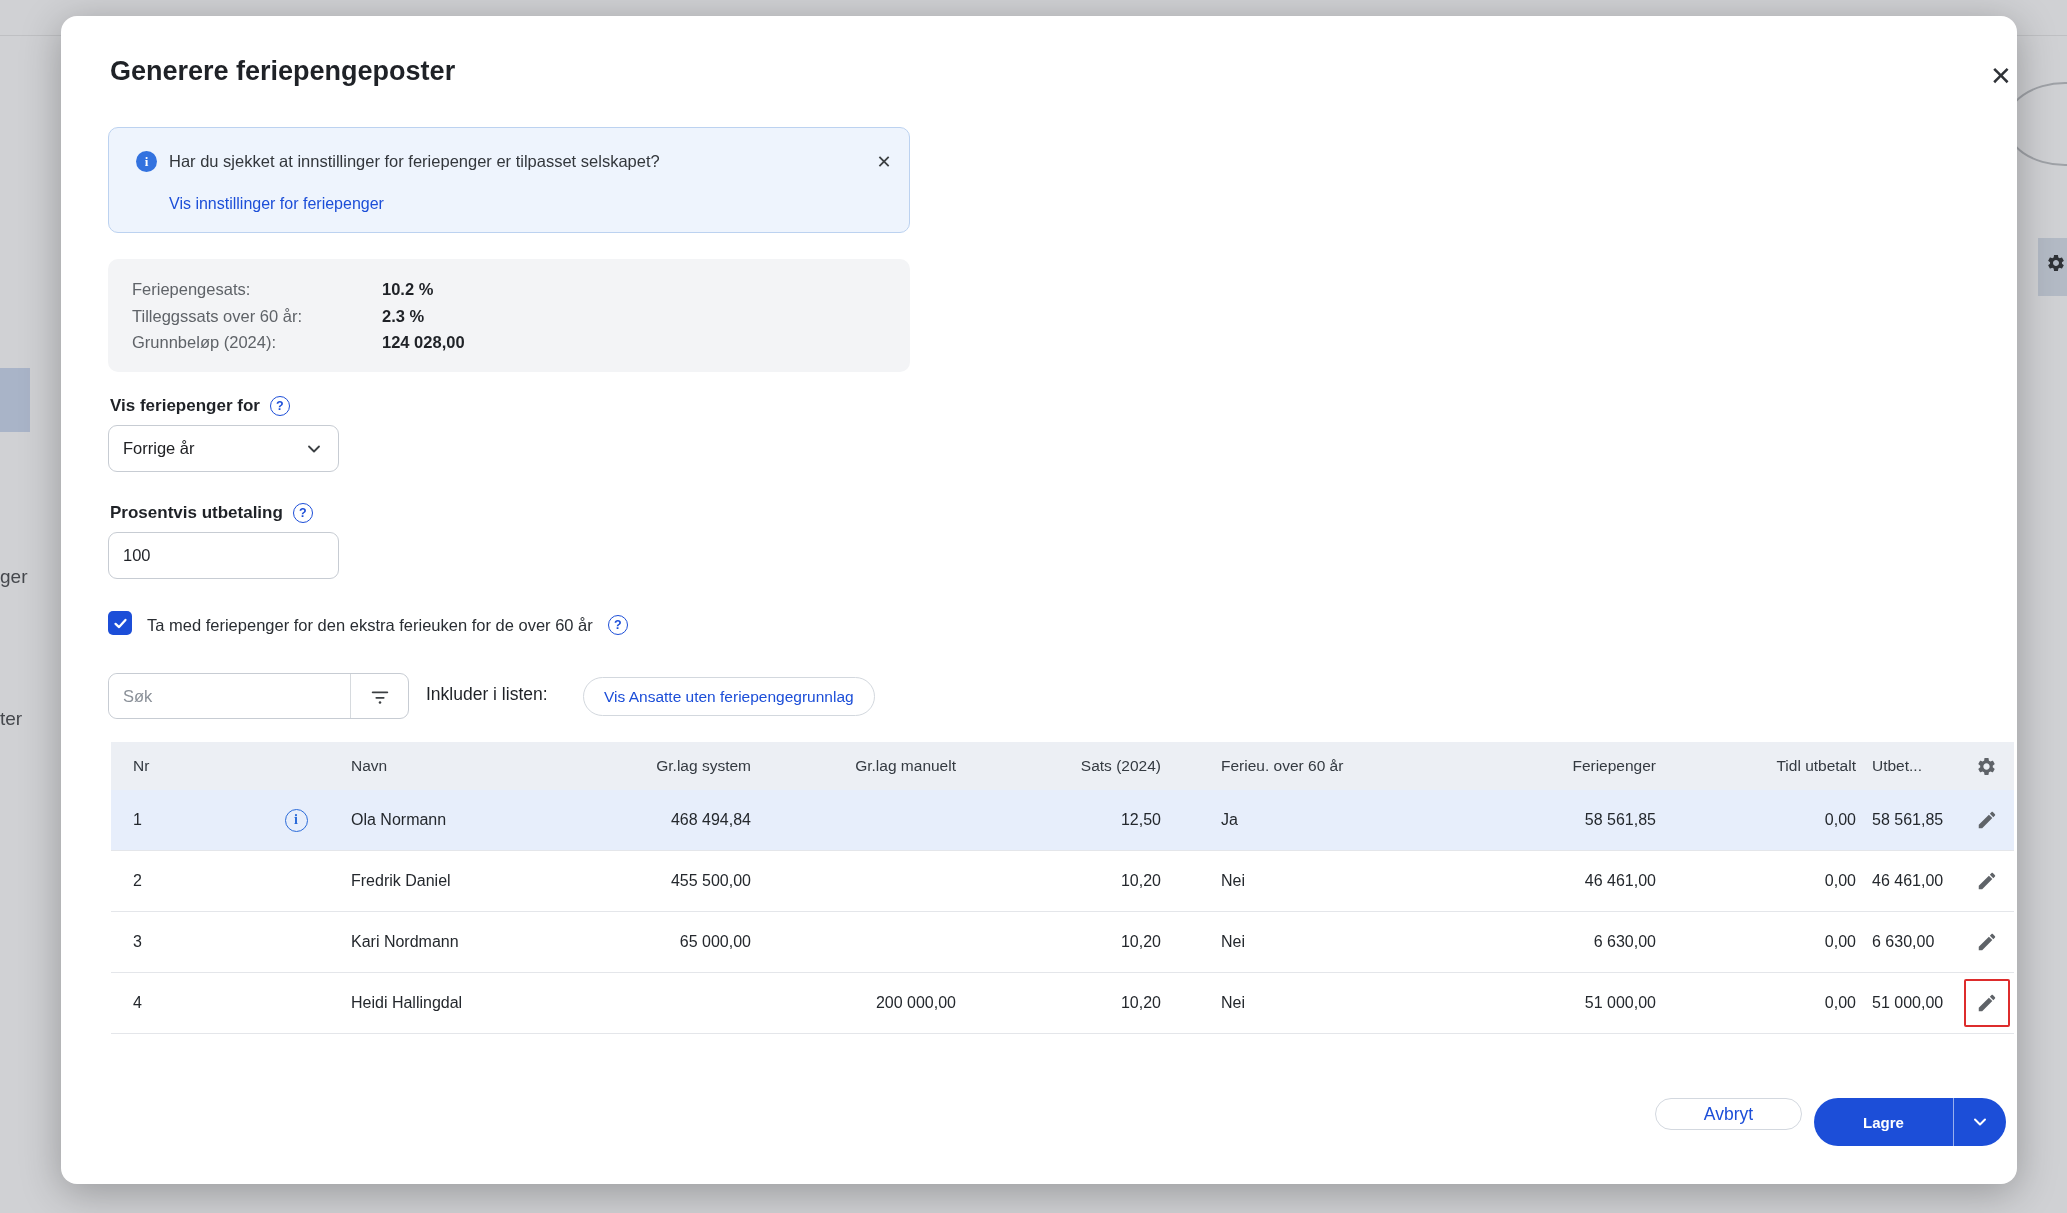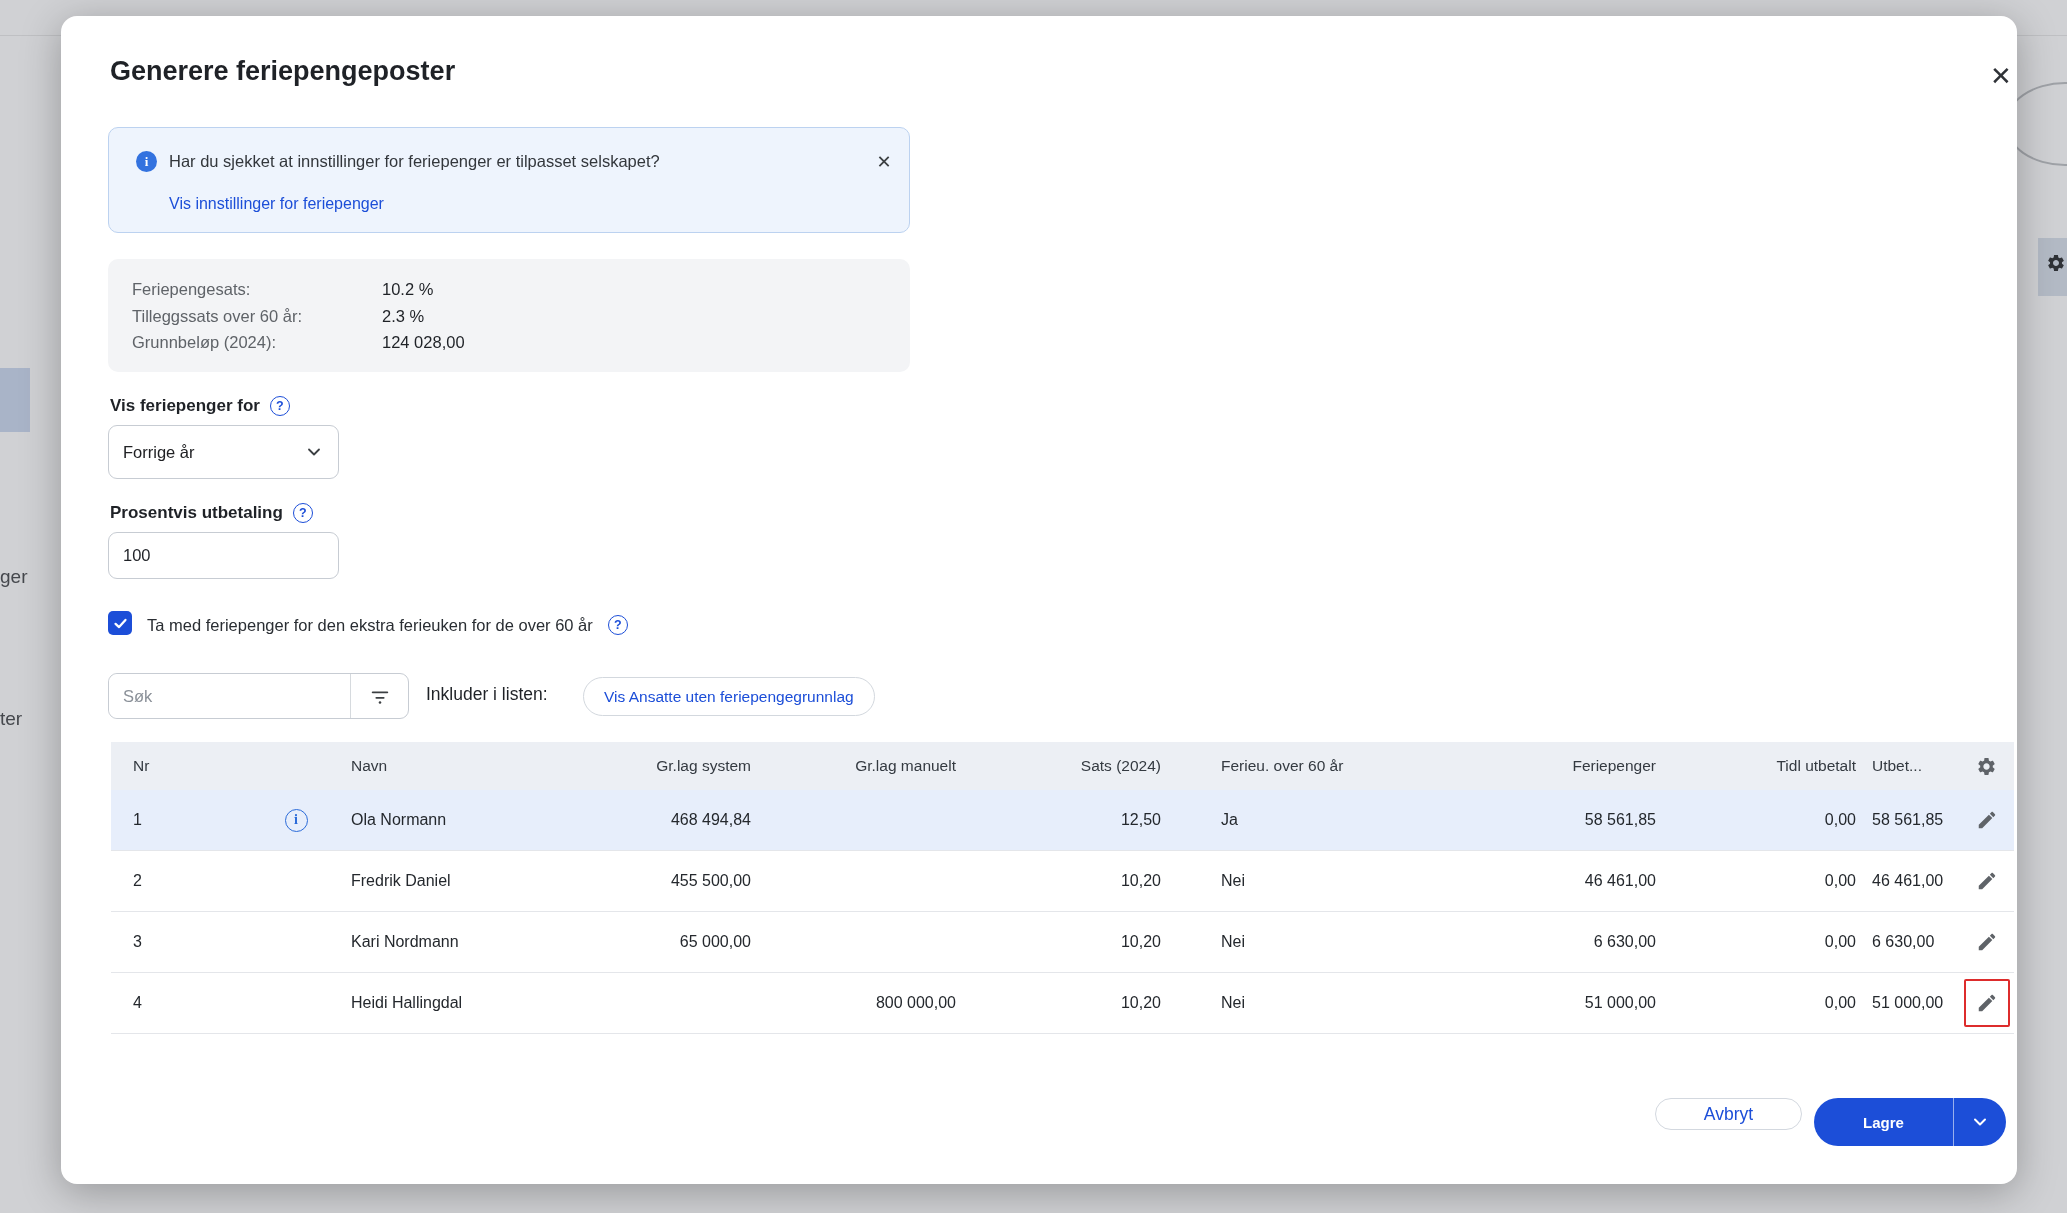--- a/index.html
+++ b/index.html
@@ -35,29 +35,29 @@
   .banner-msg { position:absolute; left:60px; top:24px; font-size:16.5px; color:#33373c; }
   .banner-close { position:absolute; left:760px; top:20px; width:30px; height:28px; font-size:18px; color:#3c4043;
     display:flex; align-items:center; justify-content:center; cursor:pointer; }
   .banner-link { position:absolute; left:60px; top:67px; font-size:16px; color:#1c4ed8; cursor:pointer; }
 
   
   .summary { position:absolute; left:47px; top:243px; width:802px; height:113px;
     background:#f3f4f6; border-radius:10px; padding:17px 24px; }
   .summary-row { display:flex; line-height:26.5px; }
   .summary-label { width:250px; color:#5f6368; font-size:16.5px; }
-  .summary-value { color:#1f2227; font-size:16.5px; font-weight:400; }
+  .summary-value { color:#1f2227; font-size:16.5px; font-weight:700; }
 
   
   .field-label-row { position:absolute; display:flex; align-items:center; gap:10px; }
   .field-label { font-size:17px; font-weight:700; color:#1f2227; }
   .help-icon { width:20px; height:20px; border-radius:50%; border:1.7px solid #1c4ed8; color:#1c4ed8;
     font-size:12.5px; font-weight:700; display:flex; align-items:center; justify-content:center; cursor:pointer; }
 
-  .select-box { position:absolute; left:47px; top:409px; width:231px; height:54px; border:1px solid #c7ccd3;
+  .select-box { position:absolute; left:47px; top:409px; width:231px; height:47px; border:1px solid #c7ccd3;
     border-radius:9px; display:flex; align-items:center; padding:0 14px; font-size:16.5px; cursor:pointer; background:#fff; }
   .select-box .chev { margin-left:auto; color:#3c4043; }
 
   .text-input { position:absolute; left:47px; top:516px; width:231px; height:47px; border:1px solid #c7ccd3;
     border-radius:9px; padding:0 14px; font-size:16.5px; font-family:inherit; color:#1f2227; background:#fff; }
 
   
   .checkbox-row { position:absolute; left:47px; top:595px; display:flex; align-items:flex-end; gap:15px; }
   .checkbox { width:24px; height:24px; border-radius:5px; background:#1c4ed8; display:flex;
     align-items:center; justify-content:center; cursor:pointer; }
@@ -276,21 +276,21 @@
             </svg>
         </button>
       </div>
     </div>
 
     <div class="trow tbody-row">
       <div class="cell c-nr">4</div>
       <div class="cell c-info"></div>
       <div class="cell">Heidi Hallingdal</div>
       <div class="cell c-right"></div>
-      <div class="cell c-right">800 000,00</div>
+      <div class="cell c-right">200 000,00</div>
       <div class="cell c-right">10,20</div>
       <div class="cell c-ferieuke">Nei</div>
       <div class="cell c-right">51 000,00</div>
       <div class="cell c-right">0,00</div>
       <div class="cell c-utbet">51 000,00</div>
       <div class="cell c-edit">
         <span class="edit-highlight">
           <button class="edit-btn">
             <svg width="22" height="22" viewBox="0 0 24 24" fill="currentColor">
                 <path d="M3 17.25V21h3.75L17.81 9.94l-3.75-3.75L3 17.25zM20.71 7.04c.39-.39.39-1.02 0-1.41l-2.34-2.34c-.39-.39-1.02-.39-1.41 0l-1.83 1.83 3.75 3.75 1.83-1.83z"></path>

